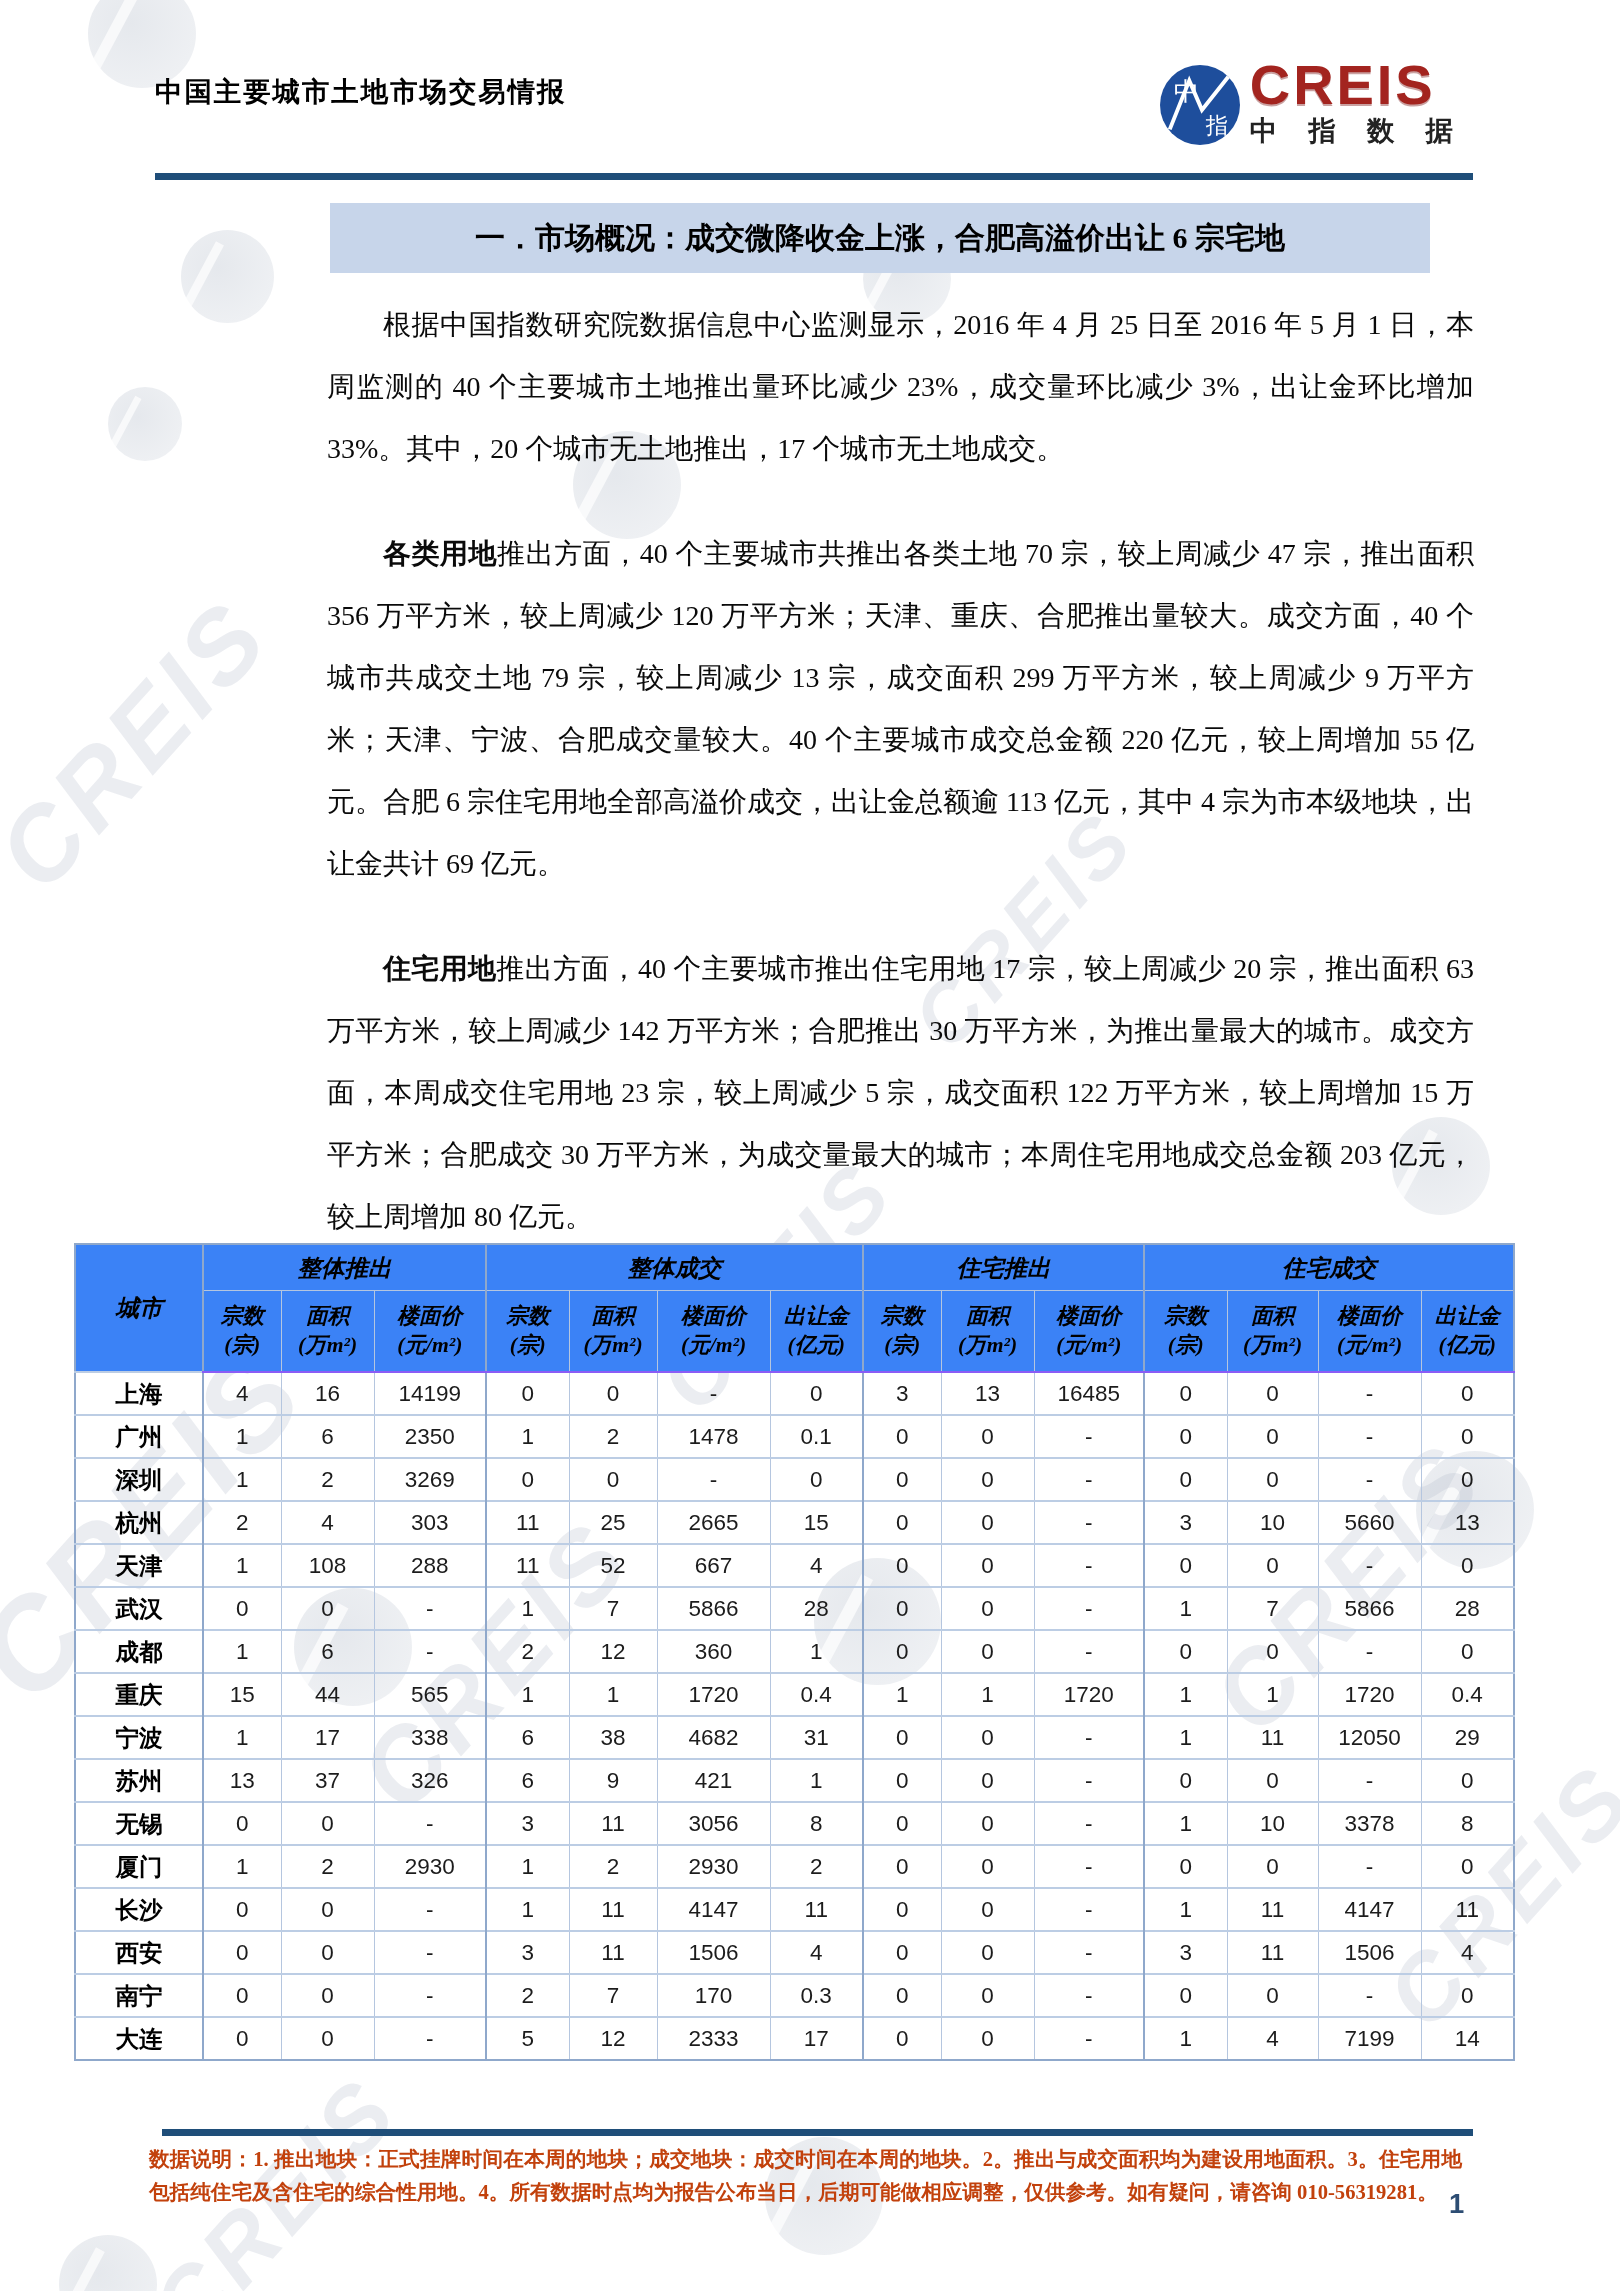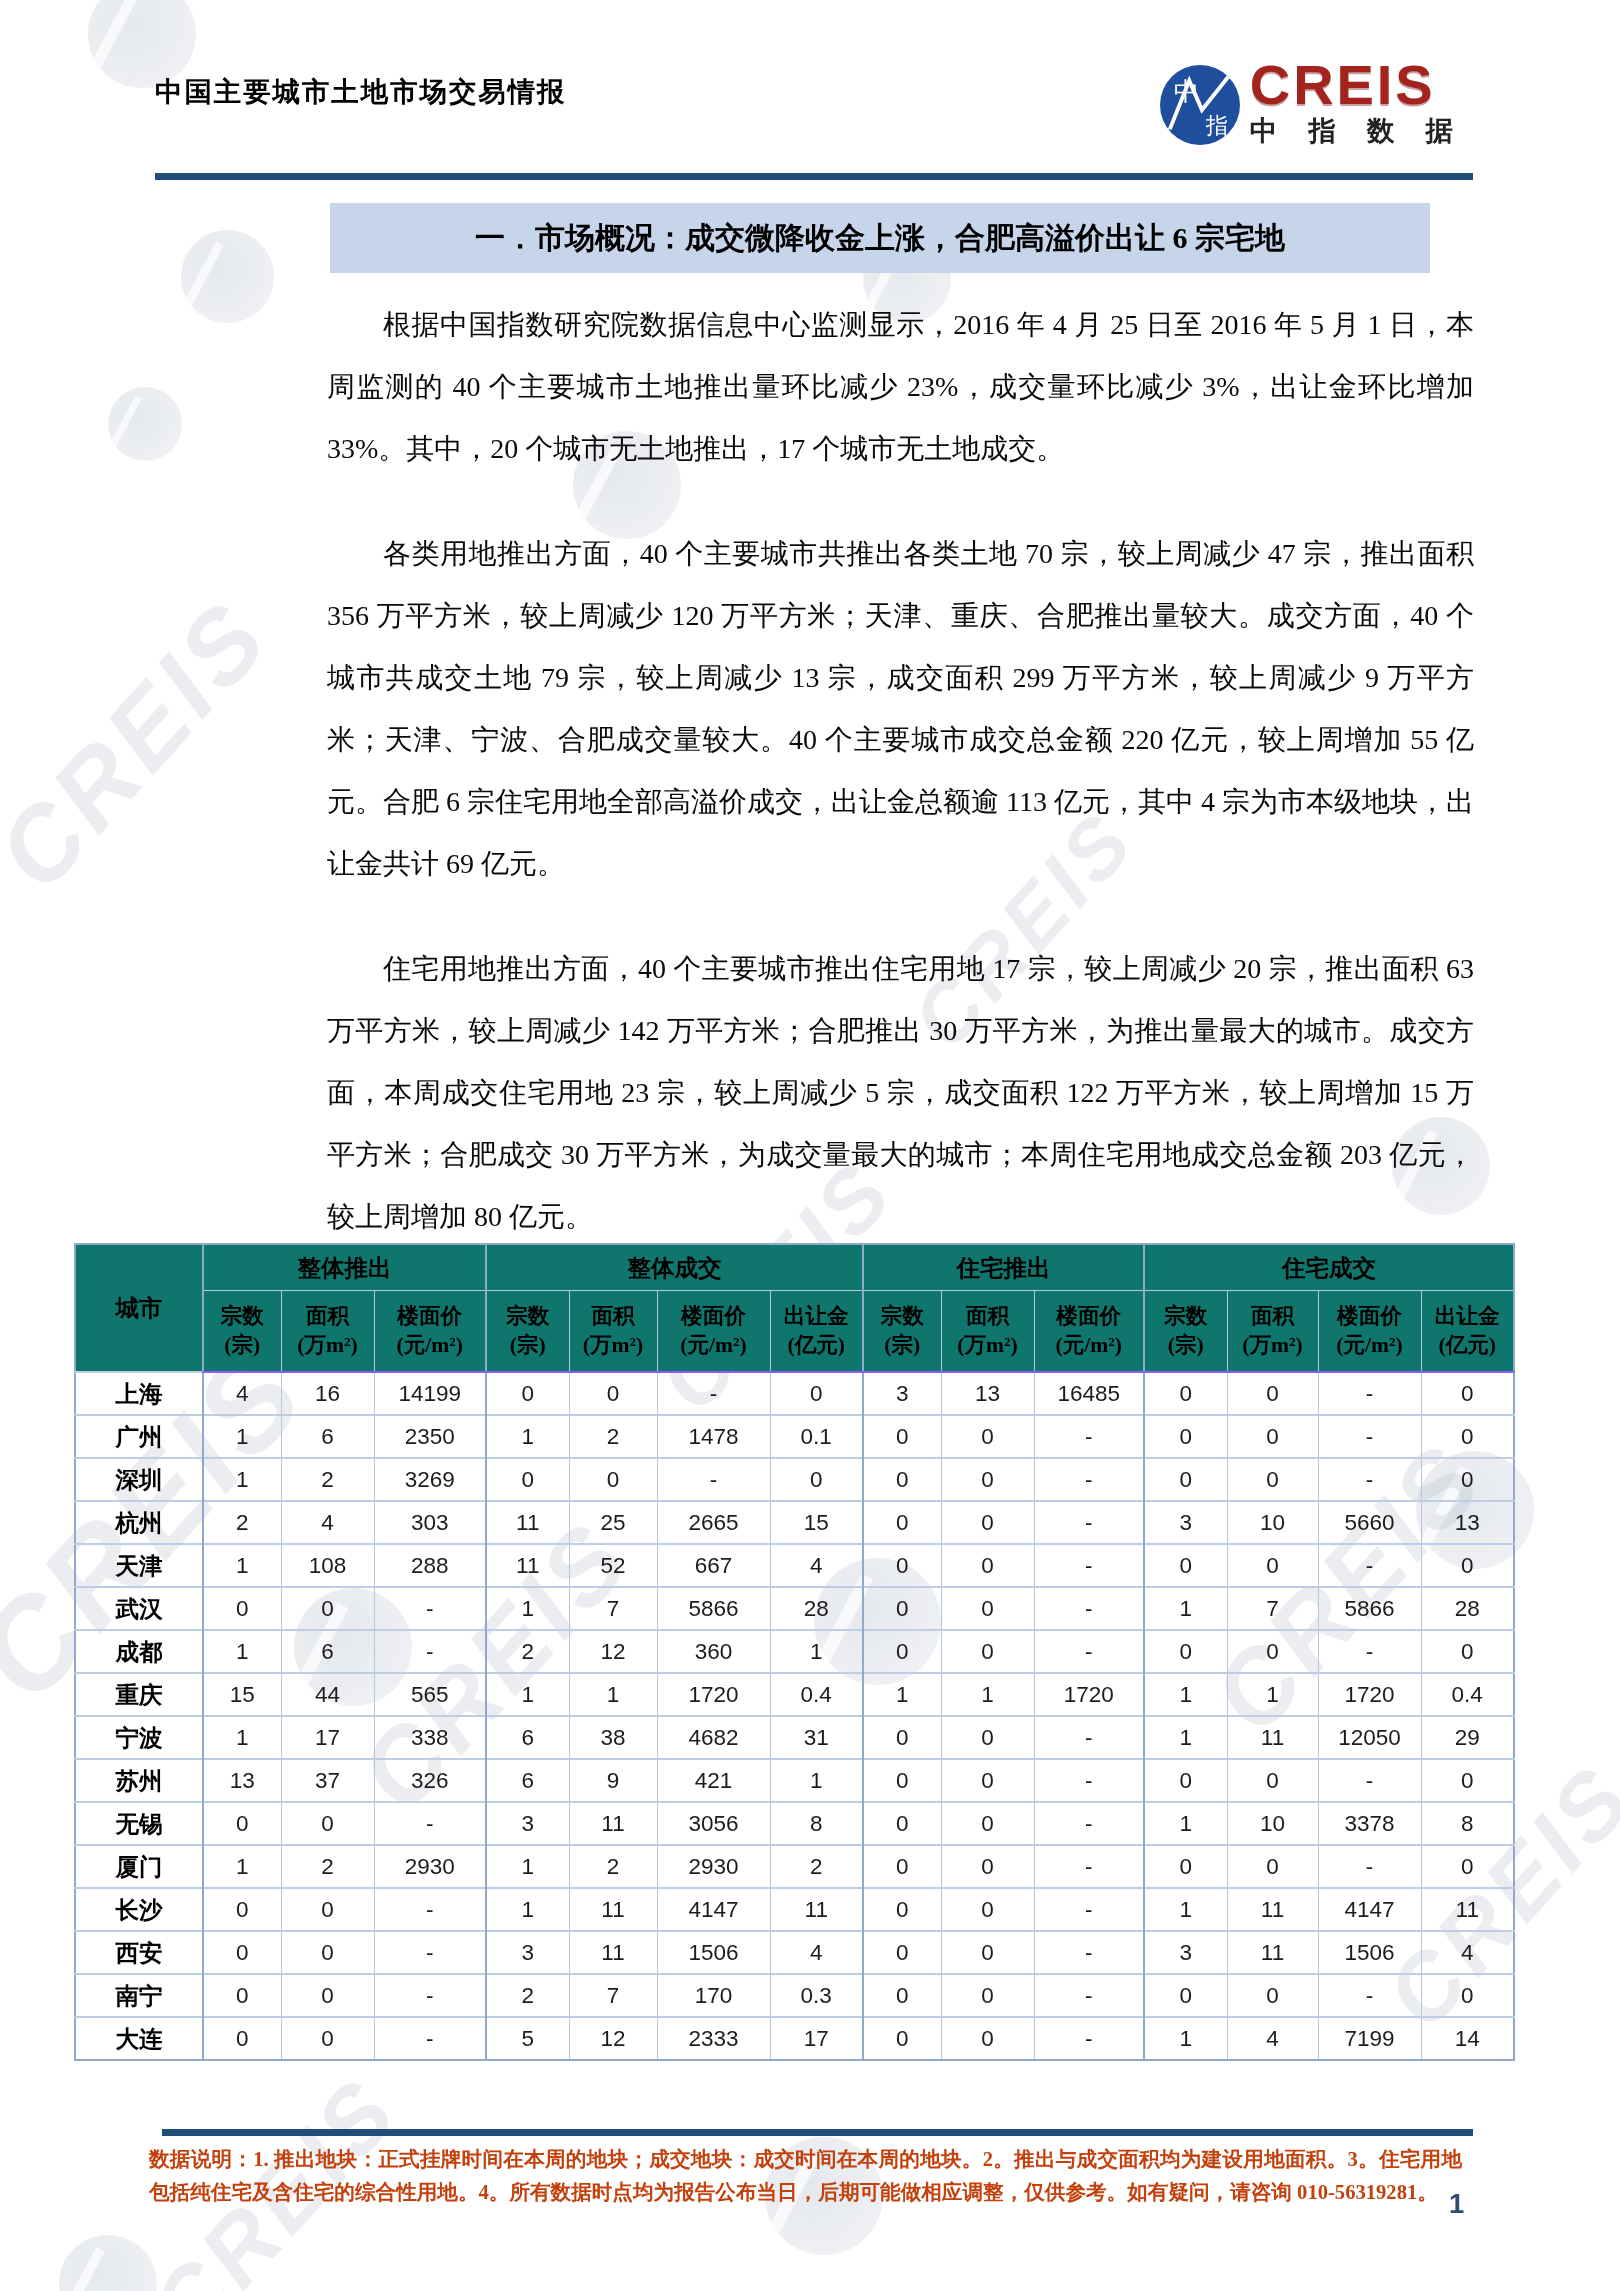--- a/index.html
+++ b/index.html
@@ -31,30 +31,30 @@
   .header-rule{left:155px;top:173px;width:1318px;height:6.9px;background:#1f4e79;}
 
   
   .section-banner{left:330px;top:203px;width:1100px;height:70px;background:#c7d5ea;
     text-align:center;line-height:70px;font-size:30px;font-weight:bold;color:#000;}
 
   
   .paragraphs{left:327px;top:294px;width:1147px;font-size:28px;line-height:62px;
     text-align:justify;color:#0a0a0a;}
   .paragraphs p{margin:0 0 43px 0;text-indent:2em;}
-  .paragraphs b{font-weight:normal;}
+  .paragraphs b{font-weight:bold;}
 
   
   .table-caption{left:72px;top:1200px;font-size:24.5px;font-weight:bold;color:#000;}
   .table-wrap{left:74px;top:1243px;}
   table.land{border-collapse:collapse;table-layout:fixed;width:1441px;
     border:2px solid #8fa8cb;}
   table.land th, table.land td{border:1px solid #b5c6df;text-align:center;
     vertical-align:middle;padding:0;}
-  table.land th{background:#0f766e;font-weight:bold;color:#000;}
+  table.land th{background:#3b82f6;font-weight:bold;color:#000;font-style:italic;}
   table.land thead tr:first-child th{height:45px;font-size:23.5px;}
   table.land thead tr:last-child th{height:80px;font-size:21.6px;line-height:29px;
     white-space:pre-line;border-bottom:2px solid #8b5cf6;}
   table.land tbody td{height:41px;border-top:2.9px solid #bccde4;
     font-family:"Liberation Sans", sans-serif;font-size:22.5px;color:#1c1c1c;}
   table.land tbody td.city{font-family:"Liberation Serif", serif;
     font-weight:bold;font-size:23.5px;color:#000;}
   table.land .grp-s{border-left:2.9px solid #8fa8cb;}
 
   

